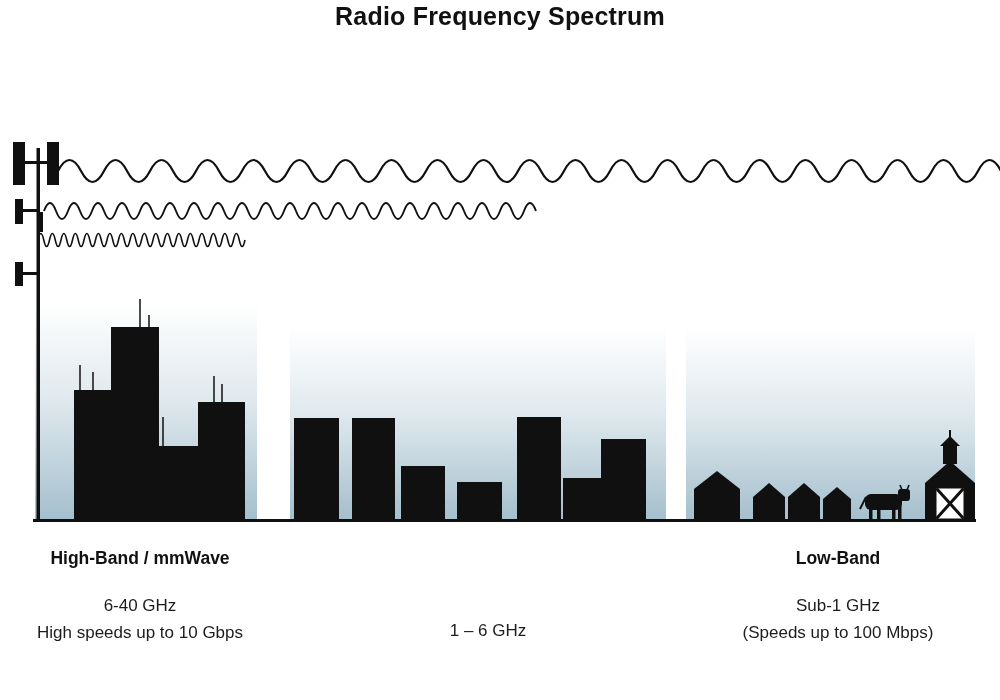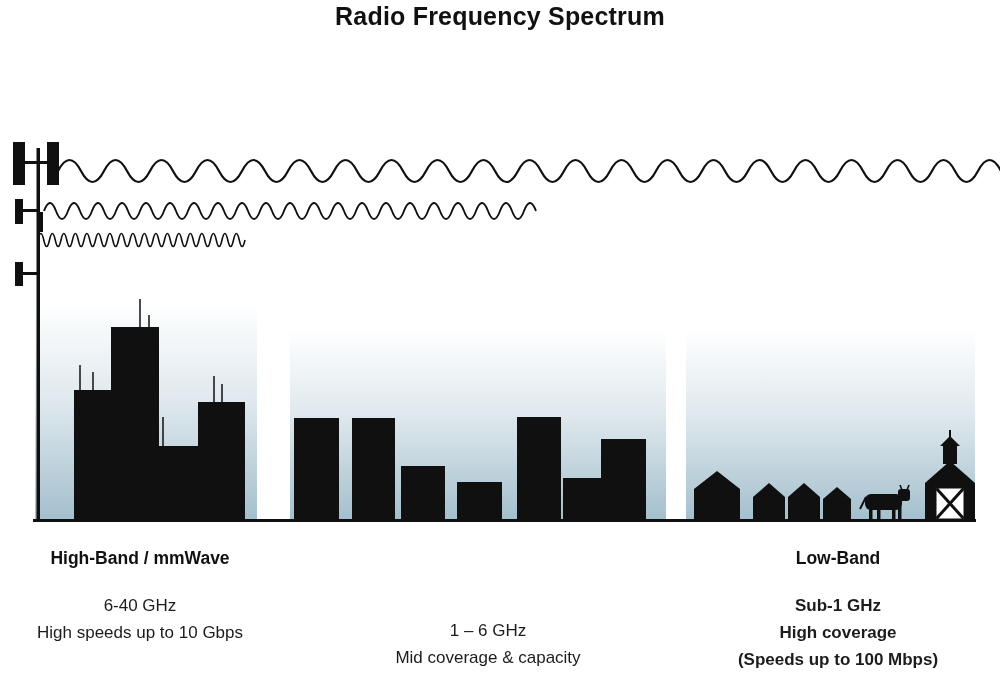--- a/index.html
+++ b/index.html
@@ -22,21 +22,21 @@
   .ink{fill:#101010;}
   .band-name{position:absolute;top:548px;z-index:3;width:260px;text-align:center;
     font-size:17.5px;font-weight:bold;color:#111;}
   .band-name.c1{left:10px;}
   .band-name.c2{left:358px;}
   .band-name.c3{left:708px;}
   .band-lines{position:absolute;top:592px;z-index:3;width:300px;text-align:center;
     font-size:17px;line-height:27px;color:#1c1c1c;}
   .band-lines.c1{left:-10px;}
   .band-lines.c2{left:338px;margin-top:25px;}
-  .band-lines.c3{left:688px;font-weight:bold;}
+  .band-lines.c3{left:688px;}
 </style>
 </head>
 <body>
 
 <div class="stage">
 
   <div class="title">Radio Frequency Spectrum</div>
 
   <div class="sky left"></div>
   <div class="sky mid"></div>
@@ -119,22 +119,20 @@
   <div class="band-name c1">High-Band / mmWave</div>
   <div class="band-name c3">Low-Band</div>
 
   <div class="band-lines c1">
     <div>6-40 GHz</div>
     <div>High speeds up to 10 Gbps</div>
   </div>
 
   <div class="band-lines c2">
     <div>1 – 6 GHz</div>
-    <div>Mid coverage &amp; capacity</div>
   </div>
 
   <div class="band-lines c3">
     <div>Sub-1 GHz</div>
-    <div>High coverage</div>
     <div>(Speeds up to 100 Mbps)</div>
   </div>
 
 </div>
 
 </body></html>

